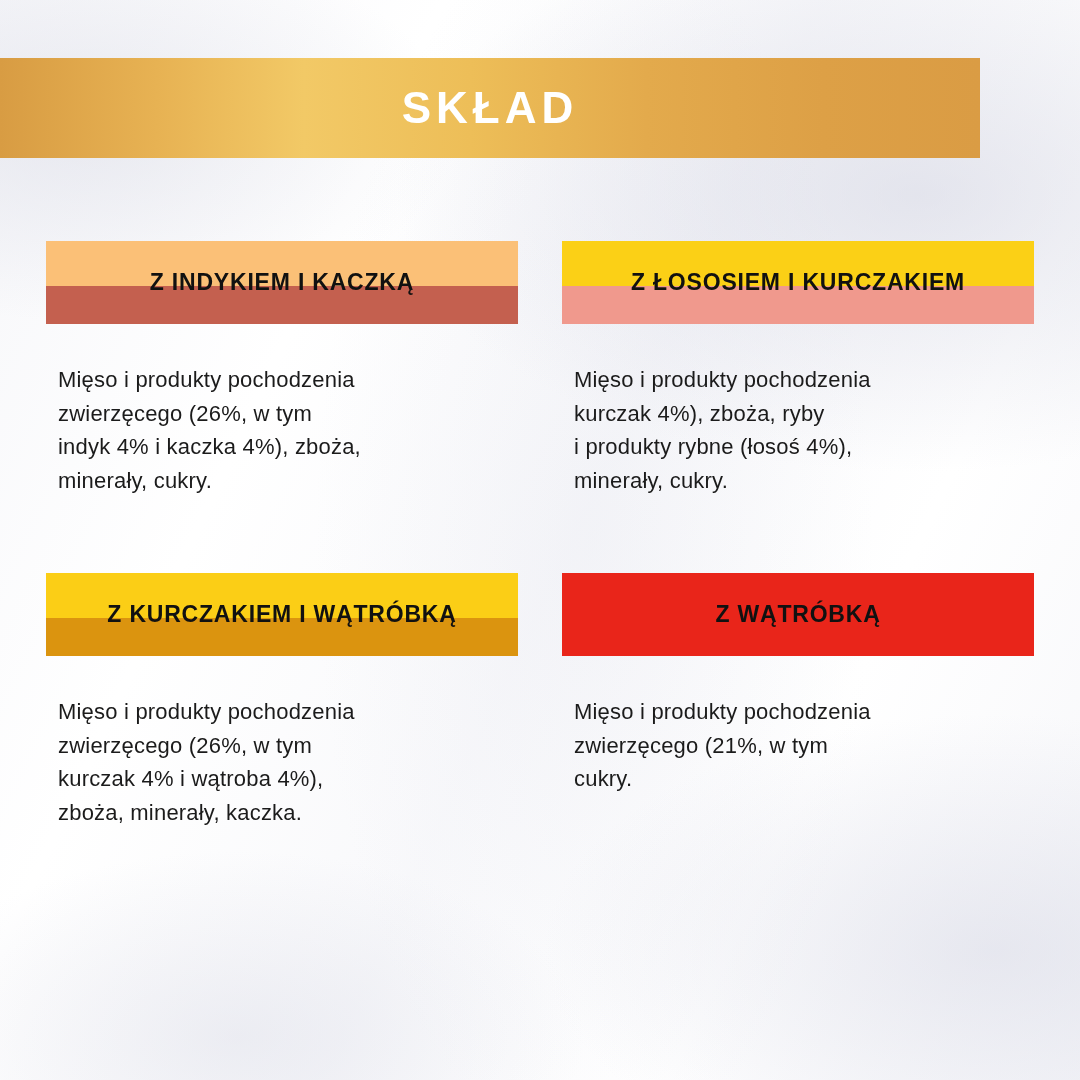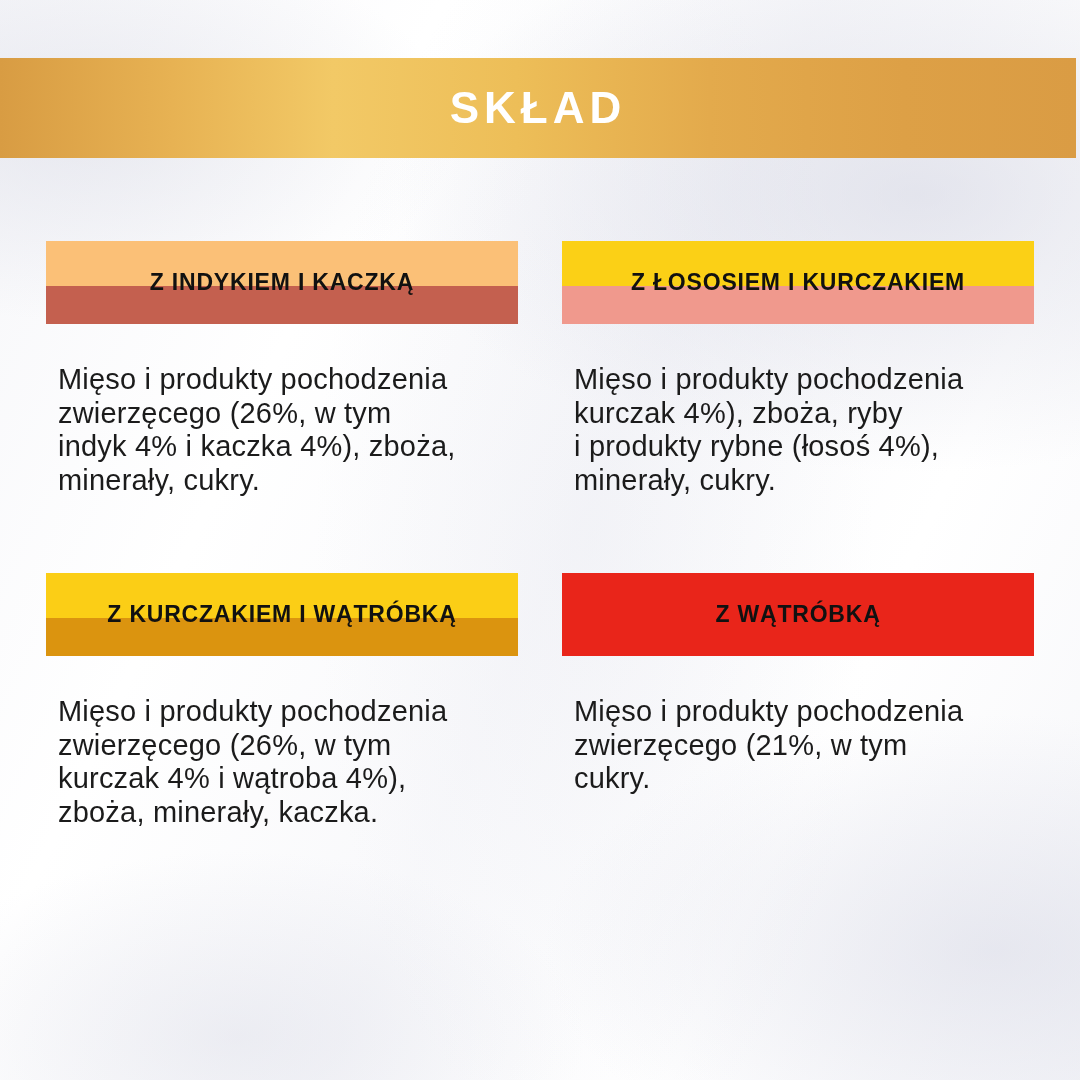--- a/index.html
+++ b/index.html
@@ -33,21 +33,21 @@
   .canvas {
     position: absolute;
     inset: 0;
   }
 
   
   .gold-band {
     position: absolute;
     top: 58px;
     left: 0;
-    width: 1076px;
+    width: 980px;
     height: 100px;
     background: linear-gradient(90deg,
       #D89C43 0%, #E7B253 16%, #F2C966 31%, #EDBE58 48%,
       #E3AA4C 66%, #DDA046 84%, #DA9C44 100%);
     display: flex;
     align-items: center;
     justify-content: center;
   }
   .gold-band h1 {
     margin: 0;
@@ -87,21 +87,21 @@
     justify-content: center;
     font-size: 23px;
     font-weight: 700;
     letter-spacing: 0.8px;
     color: #111111;
     white-space: nowrap;
   }
 
   .desc {
     margin: 39px 0 0 12px;
-    font-size: 29px;
+    font-size: 22px;
     line-height: 33.5px;
     font-weight: 400;
     color: #1b1b1b;
     letter-spacing: 0.2px;
   }
   .desc .line {
     display: block;
     white-space: nowrap;
   }
 </style>

